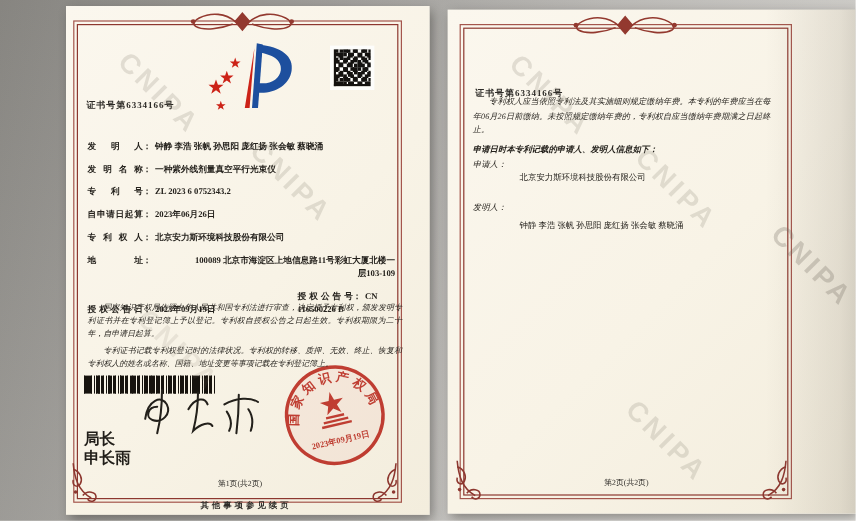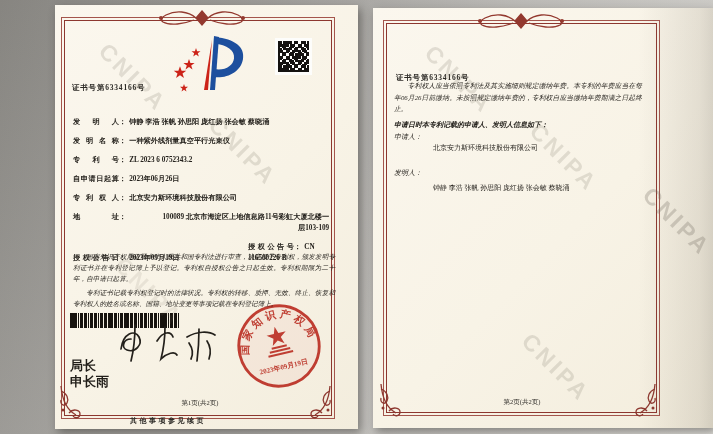--- a/index.html
+++ b/index.html
@@ -89,21 +89,21 @@
   #p2inventor-label { left:21px; top:160px; }
   #p2inventors { left:60px; top:175px; font-style:normal; }
 
   .wm { position:absolute; z-index:60; font-family:"Liberation Sans",sans-serif; font-weight:bold;
     font-size:23px; letter-spacing:3px; color:rgba(125,118,104,.20);
     transform:rotate(45deg); transform-origin:left top; pointer-events:none; }
   #wm1{left:112px;top:38px;} #wm2{left:222px;top:112px;} #wm3{left:128px;top:252px;color:rgba(125,118,104,.13);}
   #wm4{left:438px;top:40px;} #wm5{left:543px;top:118px;} #wm6{left:535px;top:328px;}
   #wm7{left:656px;top:182px;color:rgba(110,105,95,.28);}
 
-  #contnote { position:absolute; left:130px; top:416px; width:150px; text-align:left;
+  #contnote { position:absolute; left:130px; top:416px; width:150px; text-align:center;
     font-size:7px; letter-spacing:2.5px; color:#2f2d29; font-weight:600; z-index:5; }
 </style>
 </head>
 <body>
 
 <div class="paper" id="page1">
   <div class="cert-border"></div>
 
   <svg class="lace" viewBox="0 0 96 20">
     <g stroke="#93392f" fill="none" stroke-width="1.3">

